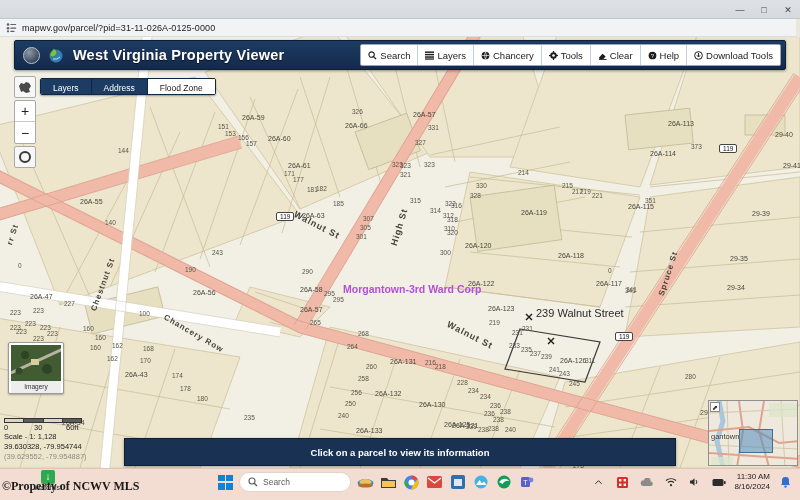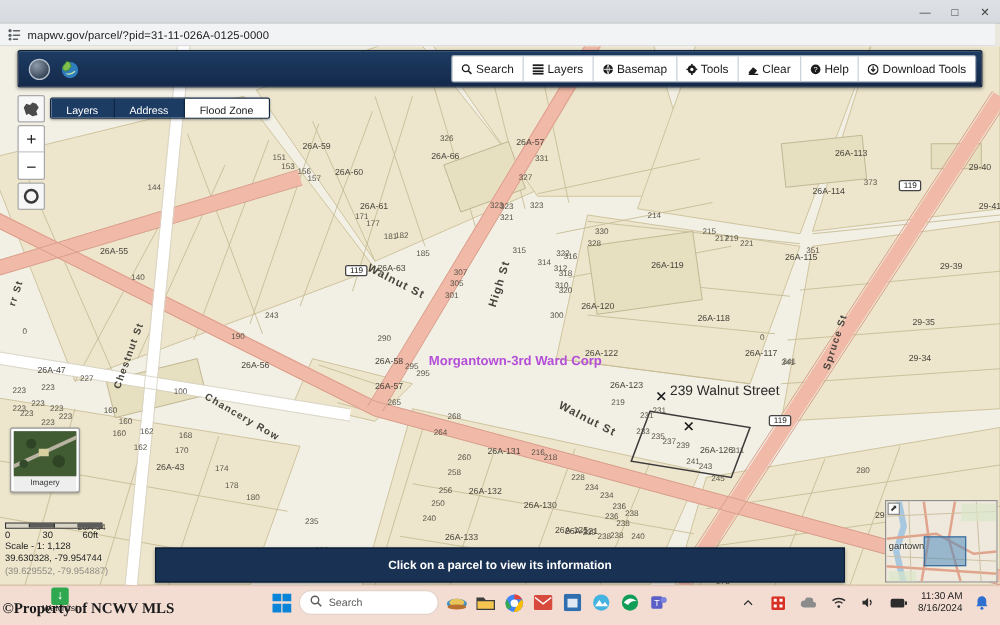--- a/index.html
+++ b/index.html
@@ -526,20 +526,21 @@
 
   <div class="appbar">
     <div class="seal"></div>
     <div class="wv-logo">
       <svg width="19" height="17" viewBox="0 0 19 17">
         <circle cx="11" cy="9" r="6.5" fill="#2f7fbf"></circle>
         <path d="M5.5,6 l3,-4 2.5,1 1,3 -2,3 -3,1 -2,-2z" fill="#7fbf4f" stroke="#3a7a22" stroke-width=".6"></path>
         <path d="M8,12 q4,1 7,-2" stroke="#cfe8a0" stroke-width="1" fill="none"></path>
       </svg>
     </div>
+    <div class="app-title">West Virginia Property Viewer</div>
 
     <div class="menu">
       <div class="menu-item">
         <span>
           <svg width="9" height="9" viewBox="0 0 10 10">
               <circle cx="4" cy="4" r="3" fill="none" stroke="#1c1c1c" stroke-width="1.2"></circle>
               <path d="M6.2,6.2 L9,9" stroke="#1c1c1c" stroke-width="1.4"></path>
             </svg>
         </span>
         <span>Search</span>
@@ -555,21 +556,21 @@
         </span>
         <span>Layers</span>
       </div>
       <div class="menu-item">
         <span>
           <svg width="9" height="9" viewBox="0 0 10 10">
               <circle cx="5" cy="5" r="4.3" fill="#1c1c1c"></circle>
               <path d="M5,.7 Q7.4,5 5,9.3 Q2.6,5 5,.7 M.8,5 h8.4" stroke="#fff" stroke-width=".7" fill="none"></path>
             </svg>
         </span>
-        <span>Basemap</span>
+        <span>Chancery</span>
       </div>
       <div class="menu-item">
         <span>
           <svg width="9" height="9" viewBox="0 0 10 10">
               <circle cx="5" cy="5" r="3.6" fill="#1c1c1c"></circle>
               <circle cx="5" cy="5" r="1.4" fill="#fff"></circle>
               <g fill="#1c1c1c">
                 <rect x="4.3" y="0" width="1.4" height="2.2"></rect>
                 <rect x="4.3" y="7.8" width="1.4" height="2.2"></rect>
                 <rect x="0" y="4.3" width="2.2" height="1.4"></rect>

